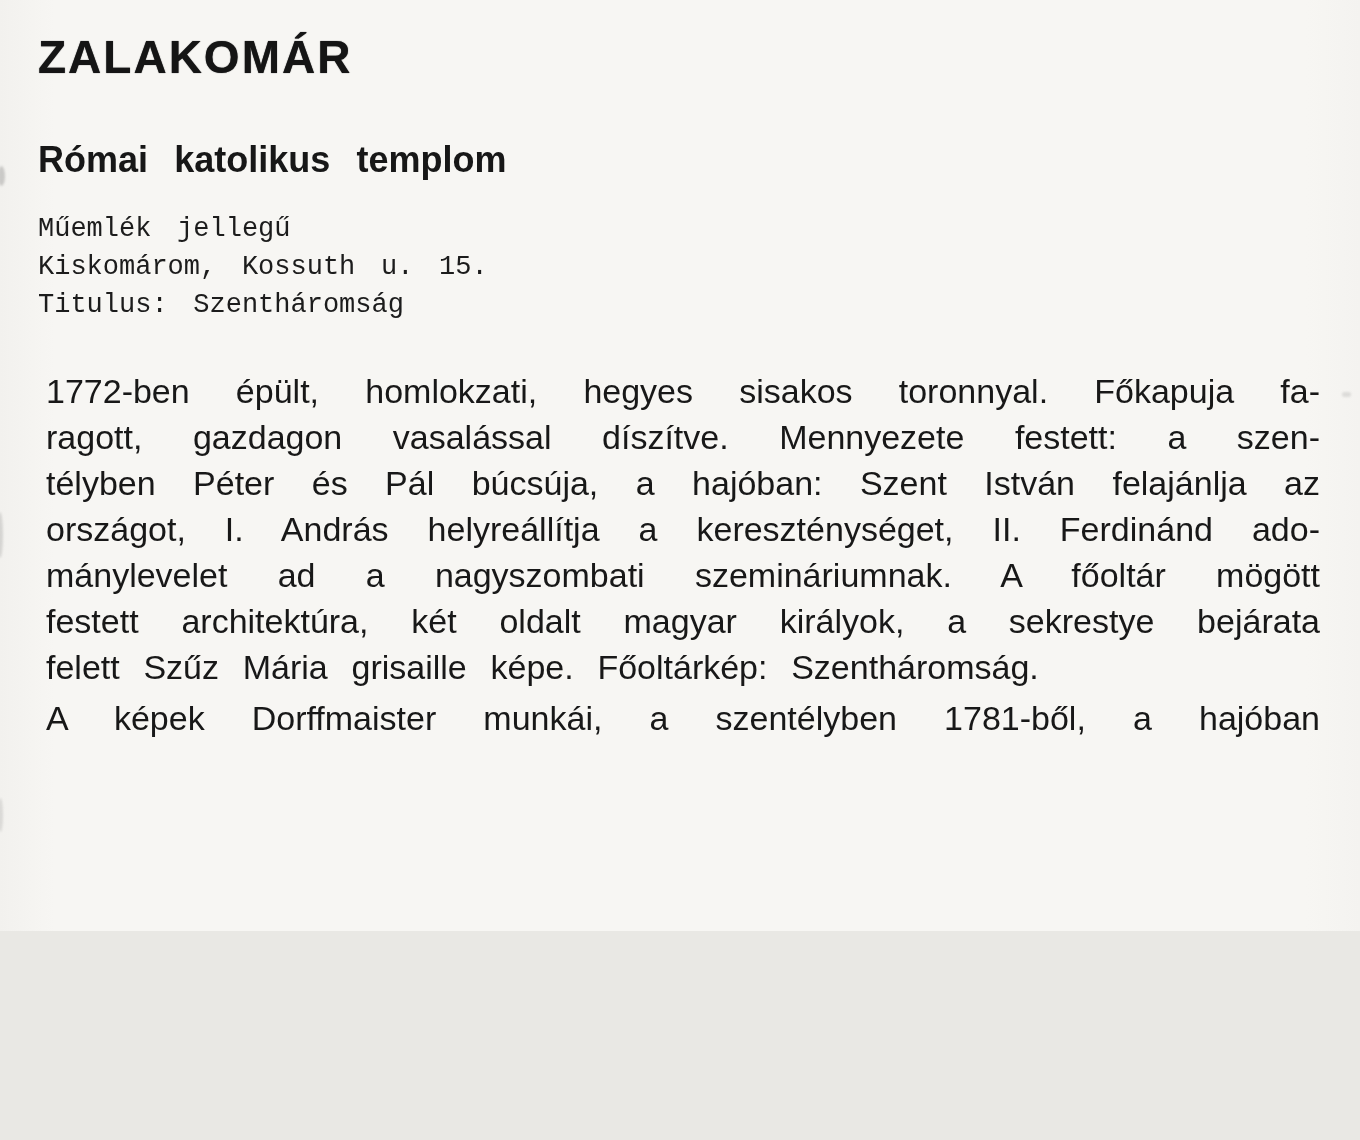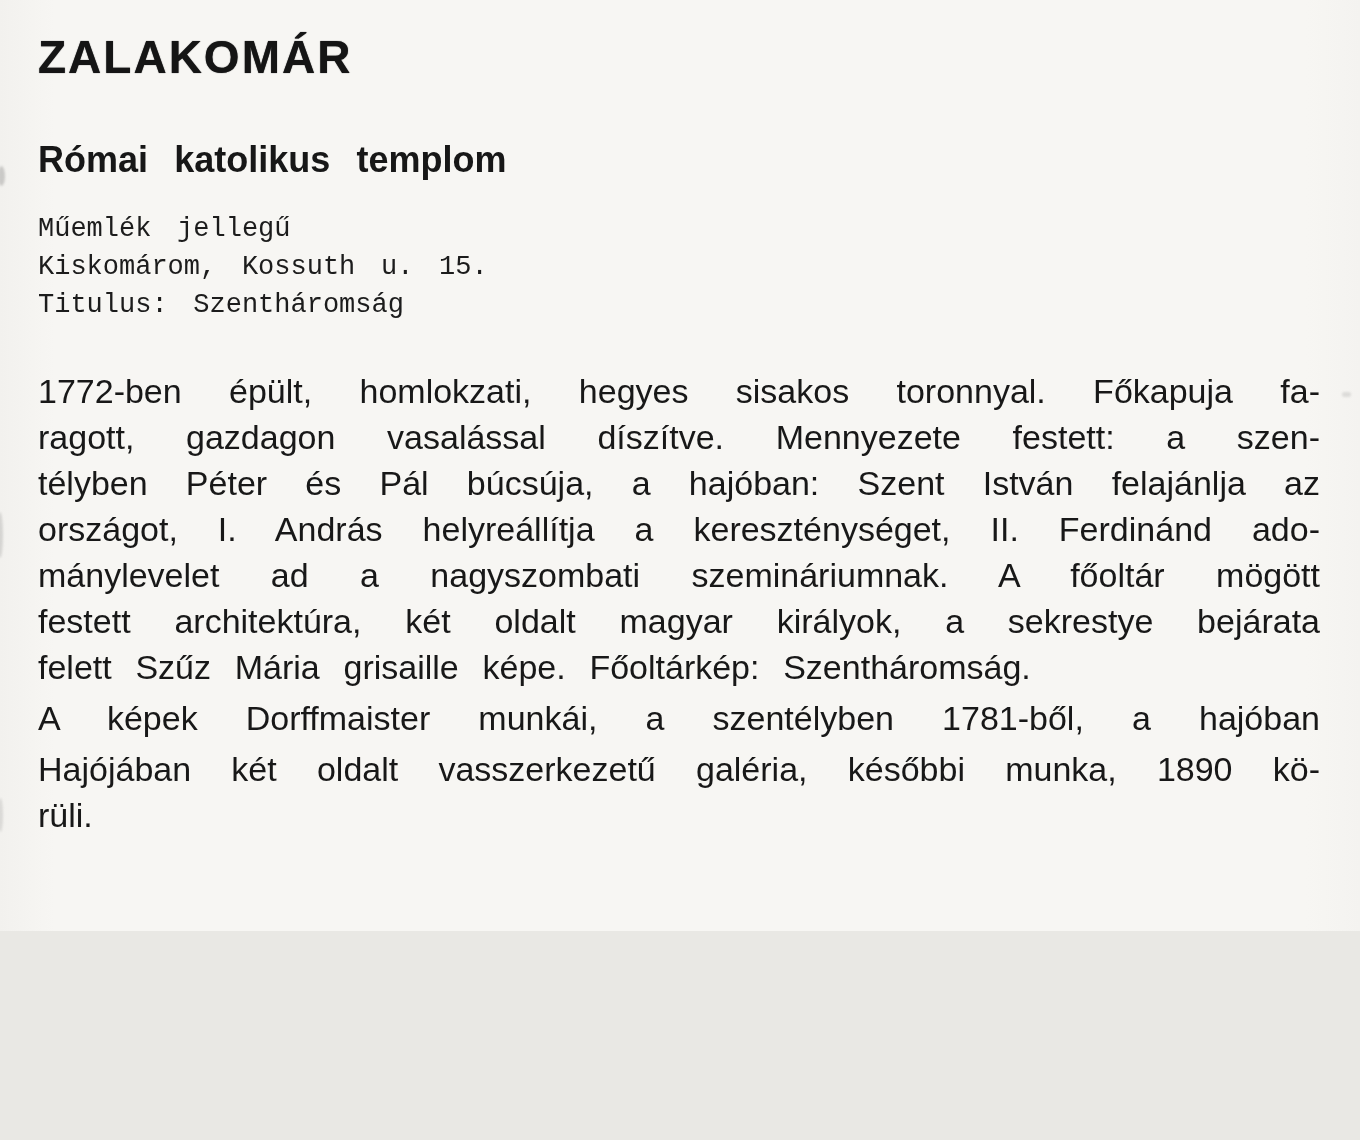--- a/index.html
+++ b/index.html
@@ -52,20 +52,21 @@
     margin: 0 0 5px 0;
   }
   .text-line {
     font-size: 34px;
     line-height: 46px;
     word-spacing: 0.06em;
     color: #181818;
     text-align: justify;
     text-align-last: justify;
     white-space: normal;
+    margin-left: 8px;
   }
   .text-line.last {
     text-align: left;
     text-align-last: left;
     word-spacing: 0.42em;
   }
   
   .artifact {
     position: absolute;
     background: #555;
@@ -110,21 +111,17 @@
       <div class="text-line">mánylevelet ad a nagyszombati szemináriumnak. A főoltár mögött</div>
       <div class="text-line">festett architektúra, két oldalt magyar királyok, a sekrestye bejárata</div>
       <div class="text-line last">felett Szűz Mária grisaille képe. Főoltárkép: Szentháromság.</div>
     </div>
 
     <div class="paragraph">
       <div class="text-line">A képek Dorffmaister munkái, a szentélyben 1781-ből, a hajóban</div>
     </div>
 
 
-    <div class="paragraph">
-      <div class="text-line">Hajójában két oldalt vasszerkezetű galéria, későbbi munka, 1890 kö-</div>
-      <div class="text-line last">rüli.</div>
-    </div>
 
 
   </div>
 
 </div>
 
 </body></html>

